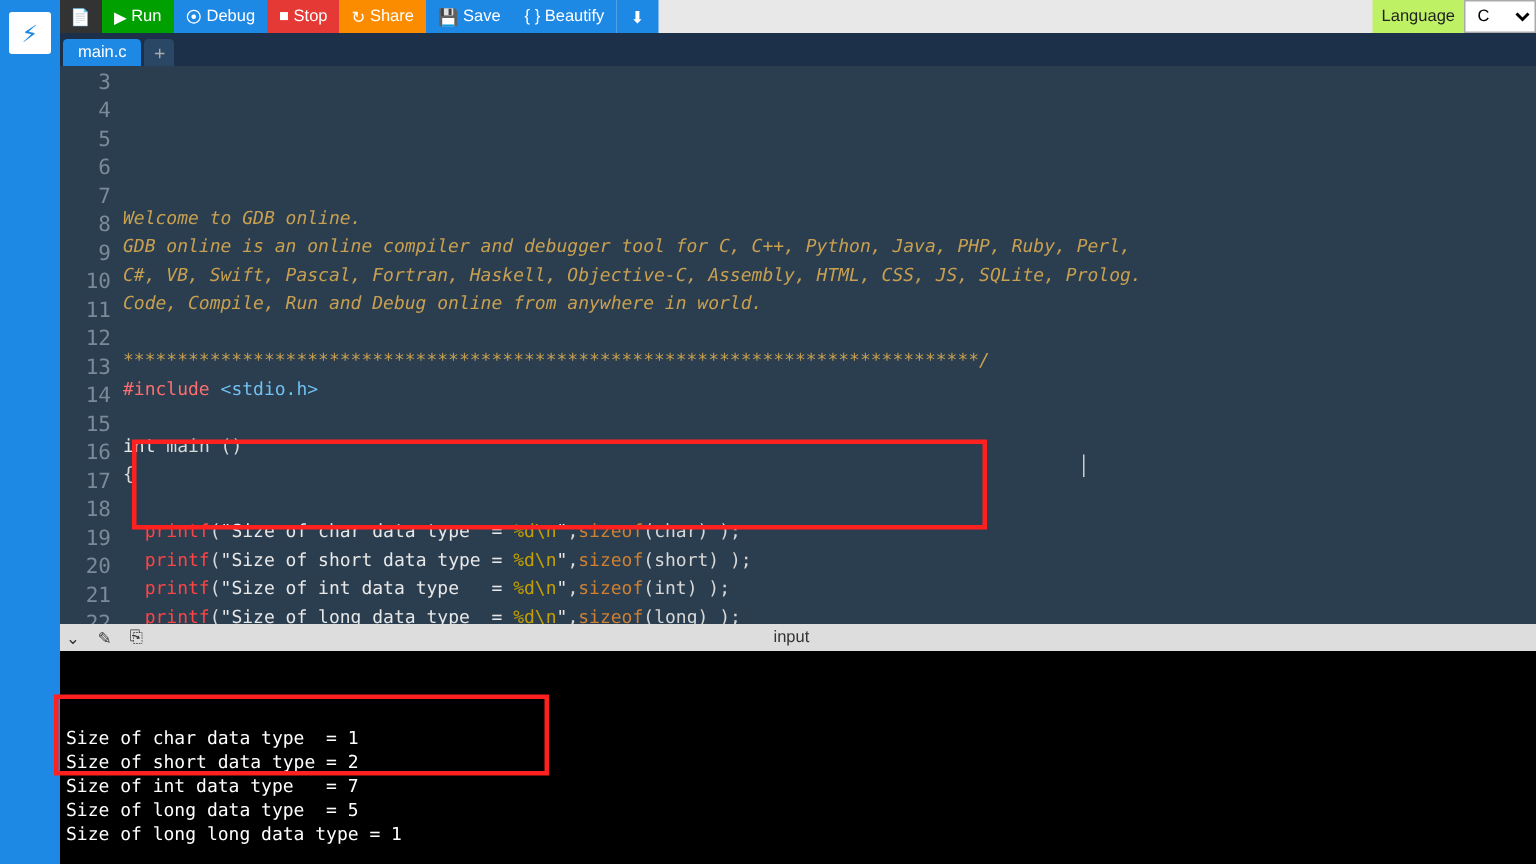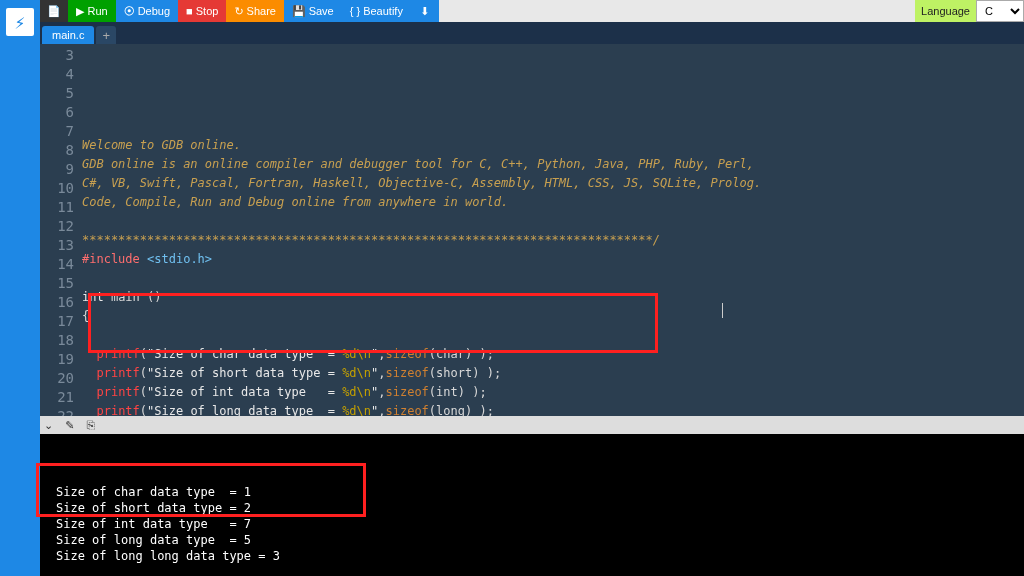--- a/index.html
+++ b/index.html
@@ -157,21 +157,21 @@
       display: flex;
       align-items: center;
       font-family: Arial, sans-serif;
       font-size: 11px;
       color: #333;
       padding: 0 4px;
       gap: 12px;
     }
     .console-toolbar-spacer { flex:1; text-align:center; }
     .console-output {
-      padding: 2px 16px;
+      padding: 2px 4px;
       font-size: 12px;
       line-height: 16px;
       color: white;
       font-family: 'Consolas', monospace;
       white-space: pre;
       position: relative;
     }
     .cursor-caret {
       position:absolute;
       width:1px; height:15px;
@@ -255,19 +255,20 @@
       <div class="highlight-box" style="left:6px; top:249px; width:570px; height:60px;"></div>
       <div class="cursor-caret"></div>
     <div class="code-line"><span class="c-comment">Welcome to GDB online.</span></div><div class="code-line"><span class="c-comment">GDB online is an online compiler and debugger tool for C, C++, Python, Java, PHP, Ruby, Perl,</span></div><div class="code-line"><span class="c-comment">C#, VB, Swift, Pascal, Fortran, Haskell, Objective-C, Assembly, HTML, CSS, JS, SQLite, Prolog.</span></div><div class="code-line"><span class="c-comment">Code, Compile, Run and Debug online from anywhere in world.</span></div><div class="code-line"><span class="c-comment"></span></div><div class="code-line"><span class="c-comment">*******************************************************************************/</span></div><div class="code-line"><span class="c-preproc">#include </span><span class="c-angle">&lt;stdio.h&gt;</span></div><div class="code-line"></div><div class="code-line"><span class="c-type">int</span><span class="c-punct"> main ()</span></div><div class="code-line"><span class="c-punct">{</span></div><div class="code-line"></div><div class="code-line">  <span class="c-func">printf</span><span class="c-punct">(</span><span class="c-str">"Size of char data type  = </span><span class="c-fmt">%d\n</span><span class="c-str">"</span><span class="c-punct">,</span><span class="c-kw-sizeof">sizeof</span><span class="c-punct">(</span><span class="c-typekw">char</span><span class="c-punct">) );</span></div><div class="code-line">  <span class="c-func">printf</span><span class="c-punct">(</span><span class="c-str">"Size of short data type = </span><span class="c-fmt">%d\n</span><span class="c-str">"</span><span class="c-punct">,</span><span class="c-kw-sizeof">sizeof</span><span class="c-punct">(</span><span class="c-typekw">short</span><span class="c-punct">) );</span></div><div class="code-line">  <span class="c-func">printf</span><span class="c-punct">(</span><span class="c-str">"Size of int data type   = </span><span class="c-fmt">%d\n</span><span class="c-str">"</span><span class="c-punct">,</span><span class="c-kw-sizeof">sizeof</span><span class="c-punct">(</span><span class="c-typekw">int</span><span class="c-punct">) );</span></div><div class="code-line">  <span class="c-func">printf</span><span class="c-punct">(</span><span class="c-str">"Size of long data type  = </span><span class="c-fmt">%d\n</span><span class="c-str">"</span><span class="c-punct">,</span><span class="c-kw-sizeof">sizeof</span><span class="c-punct">(</span><span class="c-typekw">long</span><span class="c-punct">) );</span></div><div class="code-line">  <span class="c-func">printf</span><span class="c-punct">(</span><span class="c-str">"Size of long long data type = </span><span class="c-fmt">%d\n</span><span class="c-str">"</span><span class="c-punct">,</span><span class="c-kw-sizeof">sizeof</span><span class="c-punct">(</span><span class="c-typekw">long long</span><span class="c-punct">) );</span></div></div>
   </div>
 
   <div class="console-area">
     <div class="console-toolbar">
       <span>⌄</span>
       <span>✎</span>
       <span>⎘</span>
+      <span class="console-toolbar-spacer">input</span>
       <span style="width:60px"></span>
     </div>
     <div class="console-output" id="console-out">
       <div class="highlight-box" style="left:-4px; top:29px; width:330px; height:54px;"></div>
-    <div>Size of char data type  = 1</div><div>Size of short data type = 2</div><div>Size of int data type   = 7</div><div>Size of long data type  = 5</div><div>Size of long long data type = 3</div></div>
+    <div>Size of char data type  = 1</div><div>Size of short data type = 2</div><div>Size of int data type   = 7</div><div>Size of long data type  = 5</div><div>Size of long long data type = 1</div></div>
   </div>
 </div>
 
 </body></html>

